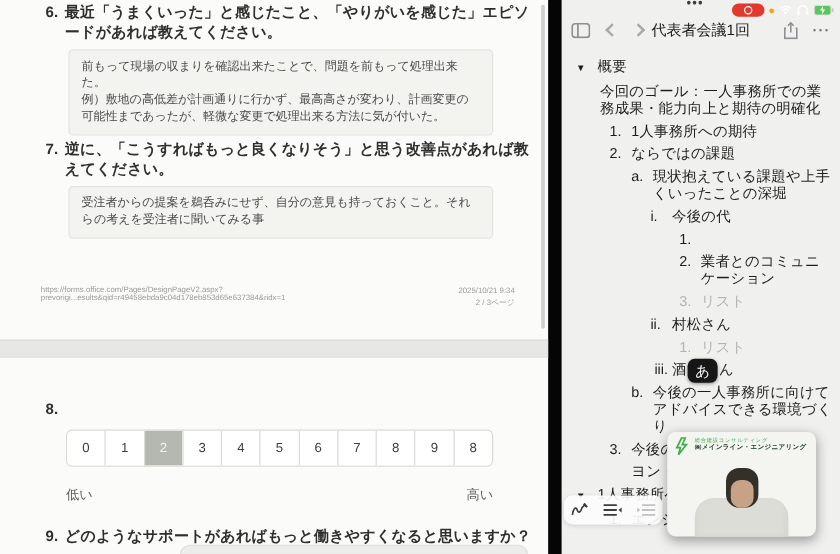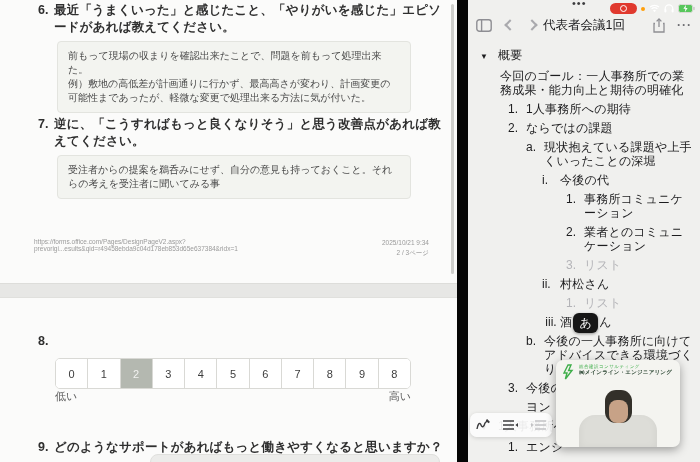--- a/index.html
+++ b/index.html
@@ -19,21 +19,21 @@
   .pg-url { font-size:6.5px; color:#9a9a9a; max-width:330px; }
   .pg-right { font-size:6.5px; color:#9a9a9a; text-align:right; line-height:1.5; }
   .page-break { position:absolute; top:283px; left:0; width:457px; height:15px; background:#e7e7e5;
     border-top:1px solid #ddddda; border-bottom:1px solid #e0e0dd; }
   .scale-wrap { position:absolute; top:358px; left:55px; width:356px; }
   .scale-row { display:flex; border:1px solid #d9d9d5; border-radius:5px; overflow:hidden; background:#fff; }
   .scale-cell { flex:1; height:29px; display:flex; align-items:center; justify-content:center;
     font-size:11px; color:#3d3d3d; border-left:1px solid #d9d9d5; background:#fff; }
   .scale-cell:first-child { border-left:none; }
   .scale-cell.sel { background:#b4b8b0; color:#f2f2f0; }
-  .scale-labels { display:flex; justify-content:space-between; margin-top:0; font-size:11px; color:#5a5a5a; }
+  .scale-labels { display:flex; justify-content:space-between; margin-top:16px; font-size:11px; color:#5a5a5a; }
   .ans-partial { position:absolute; top:454px; left:150px; width:290px; height:10px;
     background:#ececea; border:1px solid #e0e0dd; border-radius:8px 8px 0 0; }
   .scrollbar { position:absolute; top:4px; right:3px; width:3px; height:270px; background:#cfcfcc; border-radius:2px; }
 
   
   .divider { position:absolute; left:457px; top:0; width:11px; height:462px; background:#050505; }
 
   
   .right-pane { position:absolute; left:468px; top:0; width:232px; height:462px; background:#f0f0ee; overflow:hidden; }
   .handle-dots { position:absolute; top:-3px; left:104px; color:#3c3c3e; font-size:11px; letter-spacing:1px; }
@@ -204,21 +204,20 @@
         <div class="o-row" style="padding-left: 52px;">
           <span class="m">a.</span>
           <span class="t">現状抱えている課題や上手くいったことの深堀</span>
         </div>
         <div class="o-row" style="padding-left: 68px;">
           <span class="m">i.</span>
           <span class="t">今後の代</span>
         </div>
         <div class="o-row" style="padding-left: 92px;">
           <span class="m">1.</span>
-          <span class="t">事務所コミュニケーション</span>
         </div>
         <div class="o-row" style="padding-left: 92px;">
           <span class="m">2.</span>
           <span class="t">業者とのコミュニケーション</span>
         </div>
         <div class="o-row gray" style="padding-left: 92px;">
           <span class="m">3.</span>
           <span class="t">リスト</span>
         </div>
         <div class="o-row" style="padding-left: 68px;">

